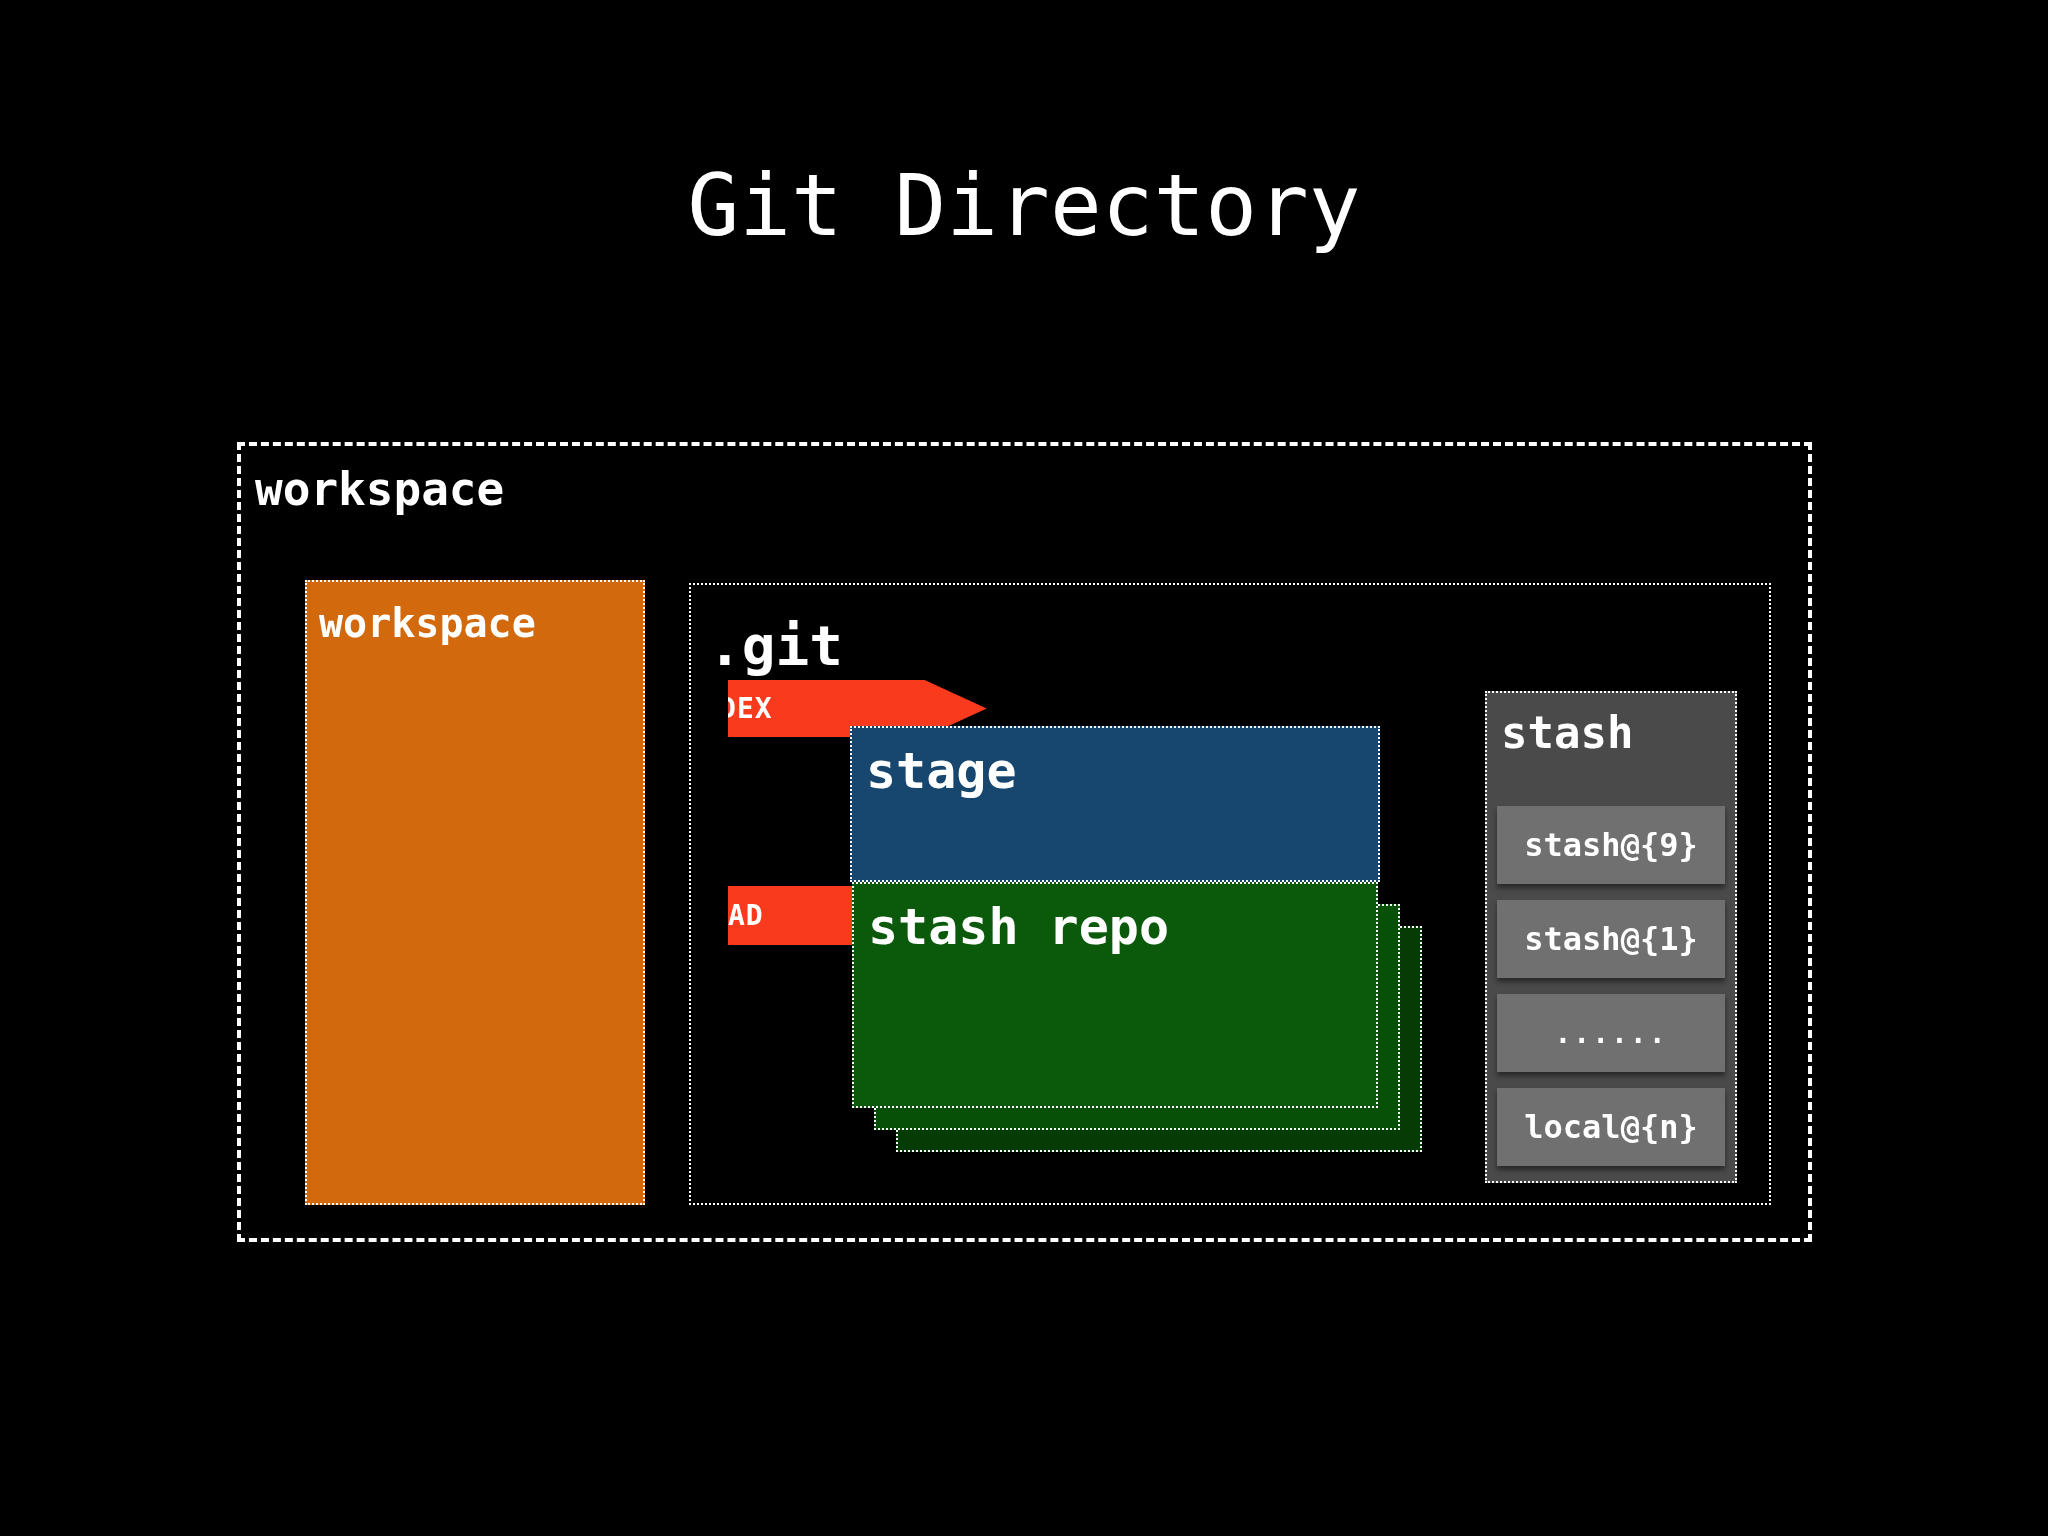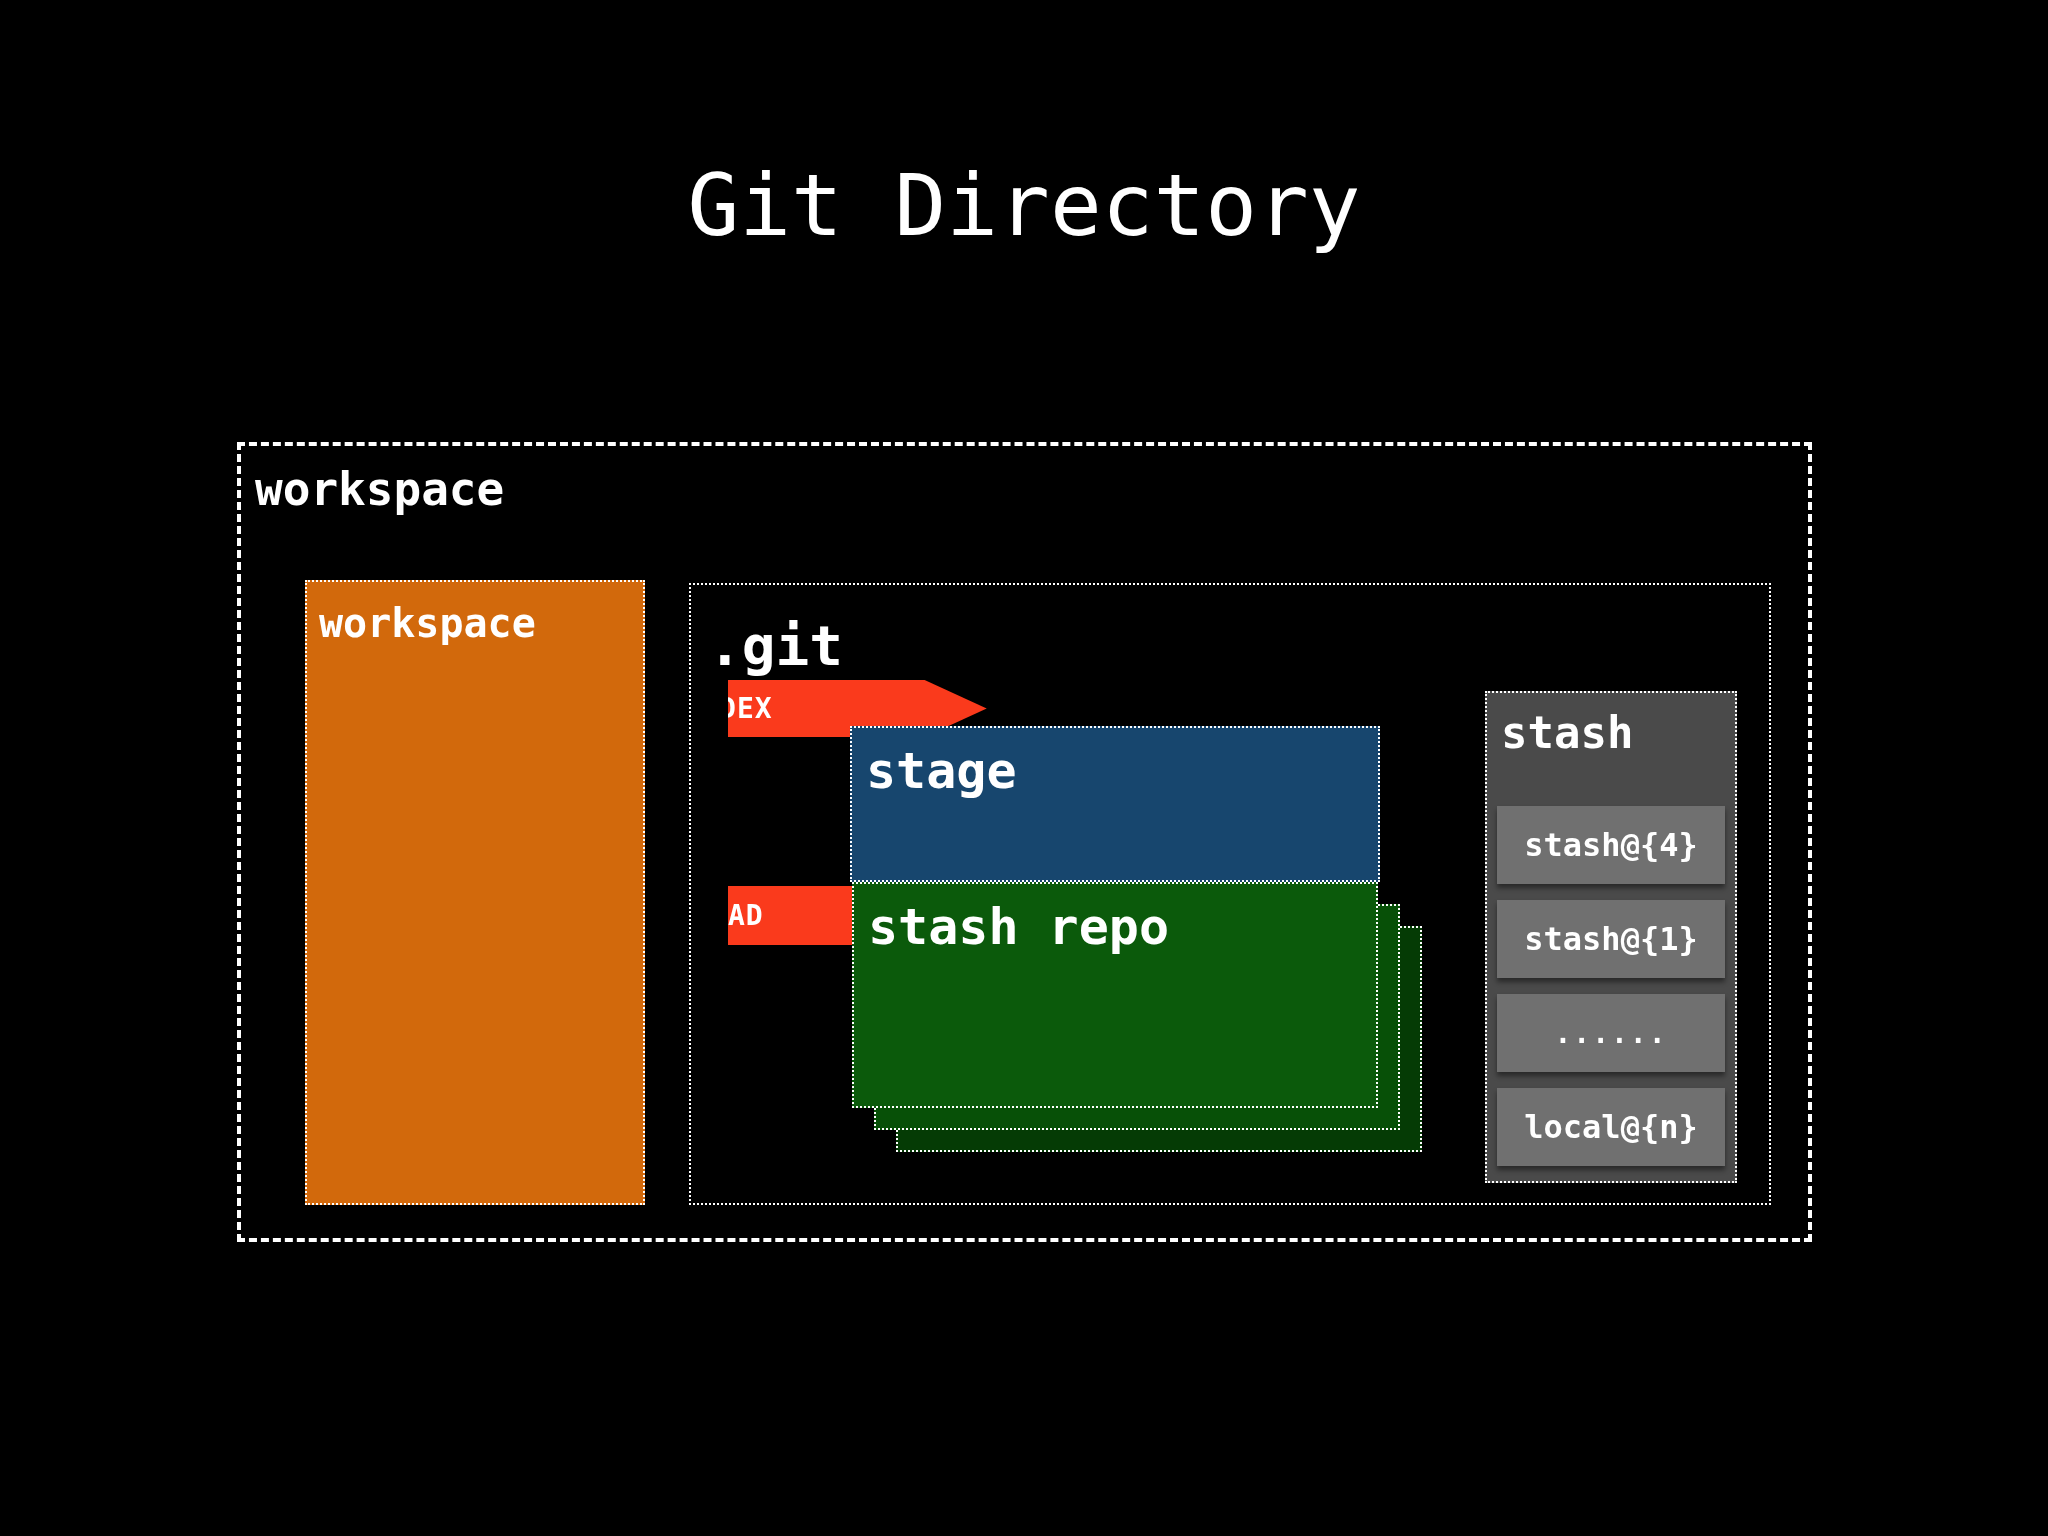--- a/index.html
+++ b/index.html
@@ -188,21 +188,21 @@
 
       <div class="repo-card repo-back"></div>
       <div class="repo-card repo-mid"></div>
       <div class="repo-card repo-front">
         <div class="box-big-label">stash repo</div>
       </div>
 
       <div class="stash-box">
         <div class="stash-label">stash</div>
         <div class="stash-item stash-item-0">
-          <span>stash@{4}</span>
+          <span>stash@{9}</span>
         </div>
         <div class="stash-item stash-item-1">
           <span>stash@{1}</span>
         </div>
         <div class="stash-item stash-item-2">
           <span>......</span>
         </div>
         <div class="stash-item stash-item-3">
           <span>local@{n}</span>
         </div>

